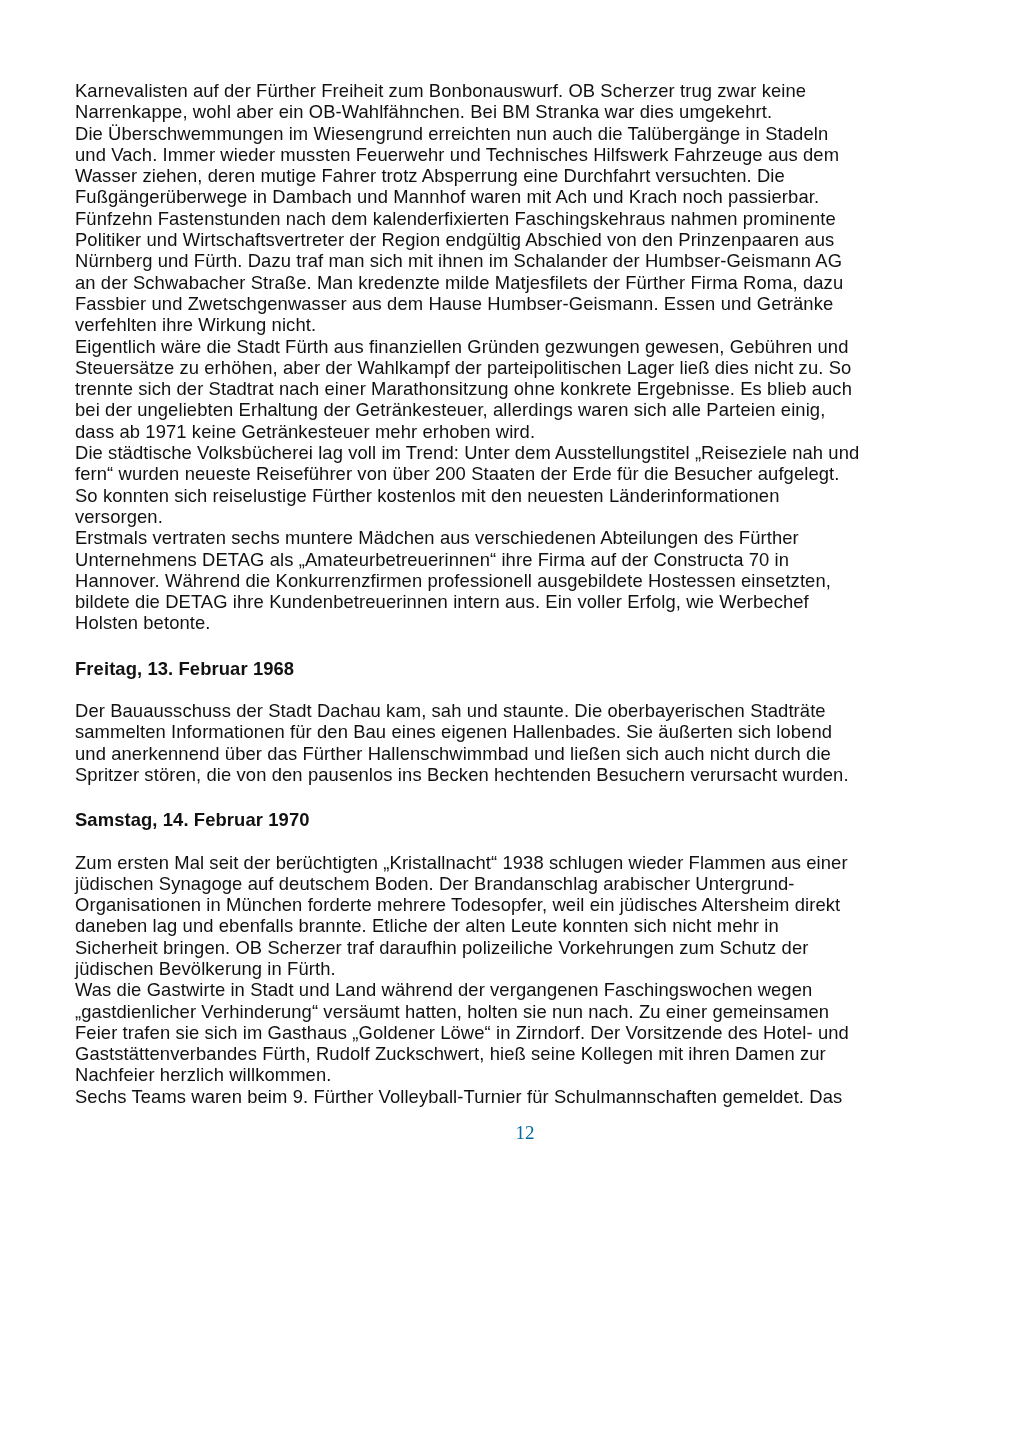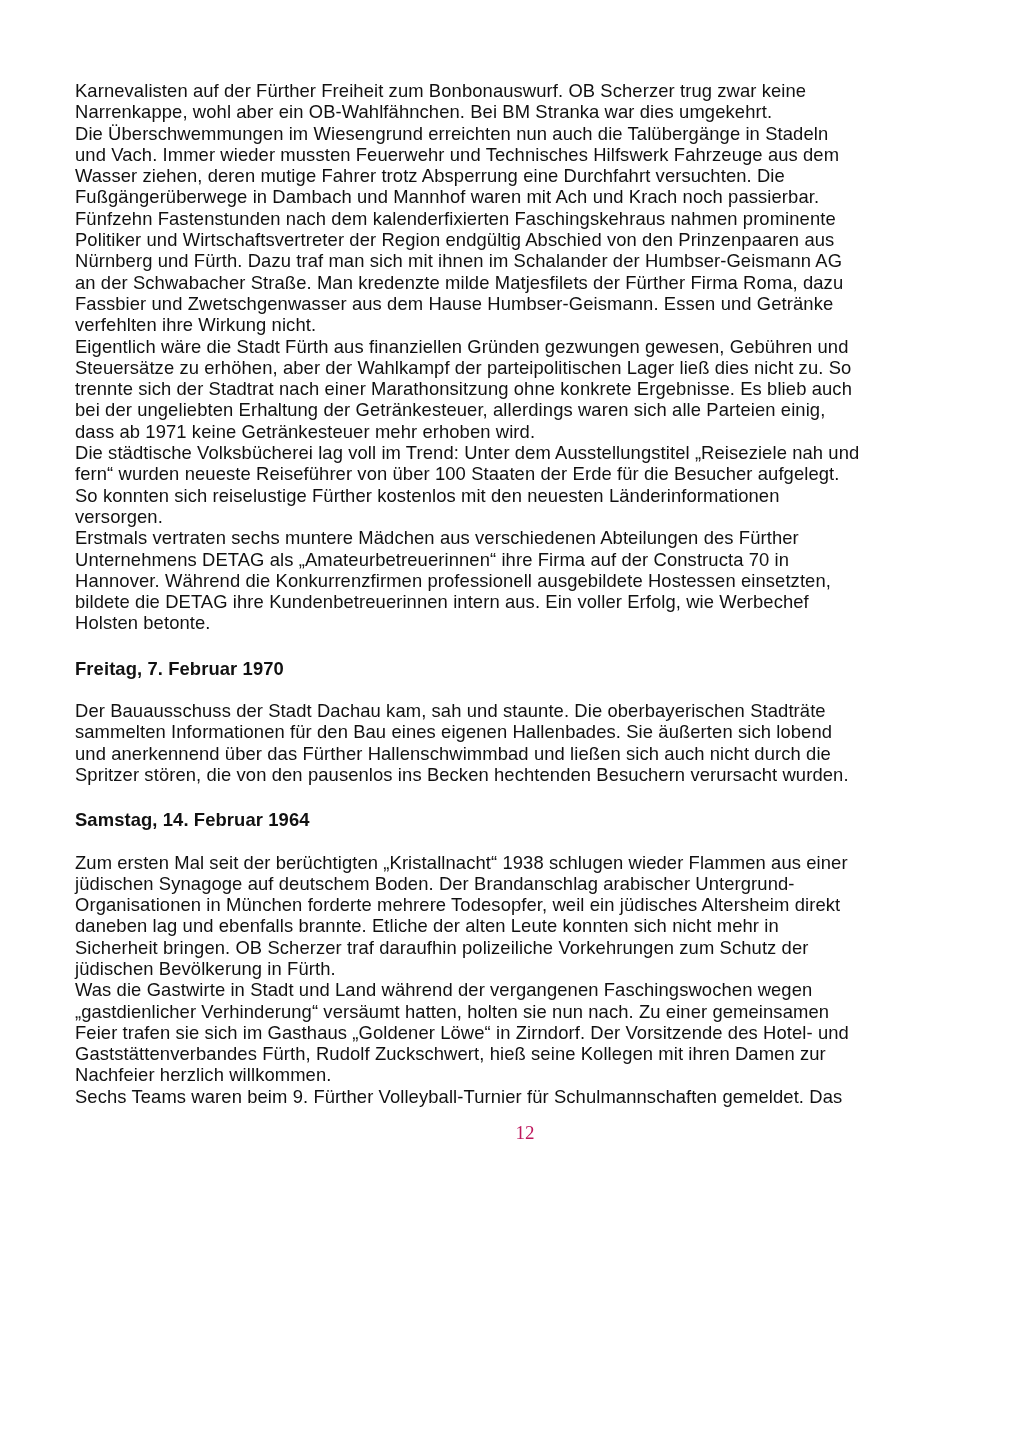--- a/index.html
+++ b/index.html
@@ -36,21 +36,21 @@
     font-weight: bold;
     margin-top: 24px;
     margin-bottom: 21px;
   }
   .page-footer {
     margin-top: 15px;
     text-align: center;
     font-family: "Liberation Serif", "DejaVu Serif", serif;
     font-size: 19px;
     line-height: 22px;
-    color: #be185d;
+    color: #0369a1;
   }
 </style>
 </head>
 <body>
 
 <div class="page">
   <p class="block para">Karnevalisten auf der Fürther Freiheit zum Bonbonauswurf. OB Scherzer trug zwar keine
 Narrenkappe, wohl aber ein OB-Wahlfähnchen. Bei BM Stranka war dies umgekehrt.</p>
   <p class="block para">Die Überschwemmungen im Wiesengrund erreichten nun auch die Talübergänge in Stadeln
 und Vach. Immer wieder mussten Feuerwehr und Technisches Hilfswerk Fahrzeuge aus dem
@@ -61,34 +61,34 @@
 Nürnberg und Fürth. Dazu traf man sich mit ihnen im Schalander der Humbser-Geismann AG
 an der Schwabacher Straße. Man kredenzte milde Matjesfilets der Fürther Firma Roma, dazu
 Fassbier und Zwetschgenwasser aus dem Hause Humbser-Geismann.  Essen und Getränke
 verfehlten ihre Wirkung nicht.</p>
   <p class="block para">Eigentlich wäre die Stadt Fürth aus finanziellen Gründen gezwungen gewesen, Gebühren und
 Steuersätze zu erhöhen, aber der Wahlkampf der parteipolitischen Lager ließ dies nicht zu. So
 trennte sich der Stadtrat nach einer Marathonsitzung ohne konkrete Ergebnisse. Es blieb auch
 bei der ungeliebten Erhaltung der Getränkesteuer, allerdings waren sich alle Parteien einig,
 dass ab 1971 keine Getränkesteuer mehr erhoben wird.</p>
   <p class="block para">Die städtische Volksbücherei lag voll im Trend: Unter dem Ausstellungstitel „Reiseziele nah und
-fern“ wurden neueste Reiseführer von über 100 Staaten der Erde für die Besucher aufgelegt.
+fern“ wurden neueste Reiseführer von über 200 Staaten der Erde für die Besucher aufgelegt.
 So konnten sich reiselustige Fürther kostenlos mit den neuesten Länderinformationen
 versorgen.</p>
   <p class="block para">Erstmals vertraten sechs muntere Mädchen aus verschiedenen Abteilungen des Fürther
 Unternehmens DETAG als „Amateurbetreuerinnen“ ihre Firma auf der Constructa 70 in
 Hannover. Während die Konkurrenzfirmen professionell ausgebildete Hostessen einsetzten,
 bildete die DETAG ihre Kundenbetreuerinnen intern aus. Ein voller Erfolg, wie Werbechef
 Holsten betonte.</p>
-  <h2 class="block heading">Freitag, 7. Februar 1970</h2>
+  <h2 class="block heading">Freitag, 13. Februar 1968</h2>
   <p class="block para">Der Bauausschuss der Stadt Dachau kam, sah und staunte. Die oberbayerischen Stadträte
 sammelten Informationen für den Bau eines eigenen Hallenbades. Sie äußerten sich lobend
 und anerkennend über das Fürther Hallenschwimmbad und ließen sich auch nicht durch die
 Spritzer stören, die von den pausenlos ins Becken hechtenden Besuchern verursacht wurden.</p>
-  <h2 class="block heading">Samstag, 14. Februar 1964</h2>
+  <h2 class="block heading">Samstag, 14. Februar 1970</h2>
   <p class="block para">Zum ersten Mal seit der berüchtigten „Kristallnacht“ 1938 schlugen wieder Flammen aus einer
 jüdischen Synagoge auf deutschem Boden. Der Brandanschlag arabischer Untergrund-
 Organisationen in München forderte mehrere Todesopfer, weil ein jüdisches Altersheim direkt
 daneben lag und ebenfalls brannte. Etliche der alten Leute konnten sich nicht mehr in
 Sicherheit bringen. OB Scherzer traf daraufhin polizeiliche Vorkehrungen zum Schutz der
 jüdischen Bevölkerung in Fürth.</p>
   <p class="block para">Was die Gastwirte in Stadt und Land während der vergangenen Faschingswochen wegen
 „gastdienlicher Verhinderung“ versäumt hatten, holten sie nun nach. Zu einer gemeinsamen
 Feier trafen sie sich im Gasthaus „Goldener Löwe“ in Zirndorf. Der Vorsitzende des Hotel- und
 Gaststättenverbandes Fürth, Rudolf Zuckschwert, hieß seine Kollegen mit ihren Damen zur

